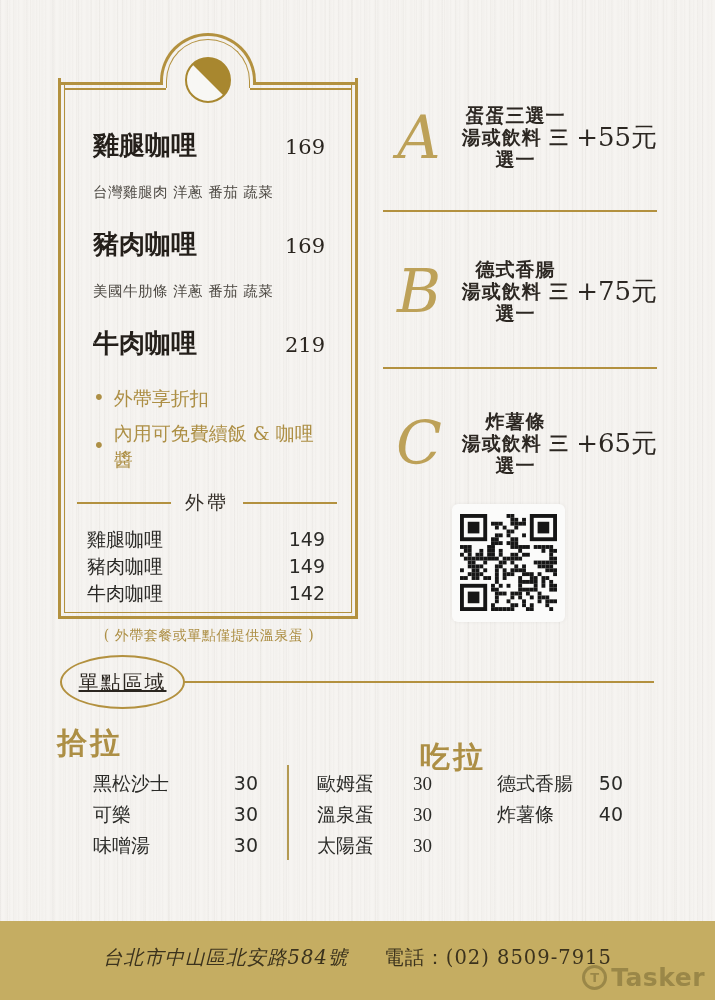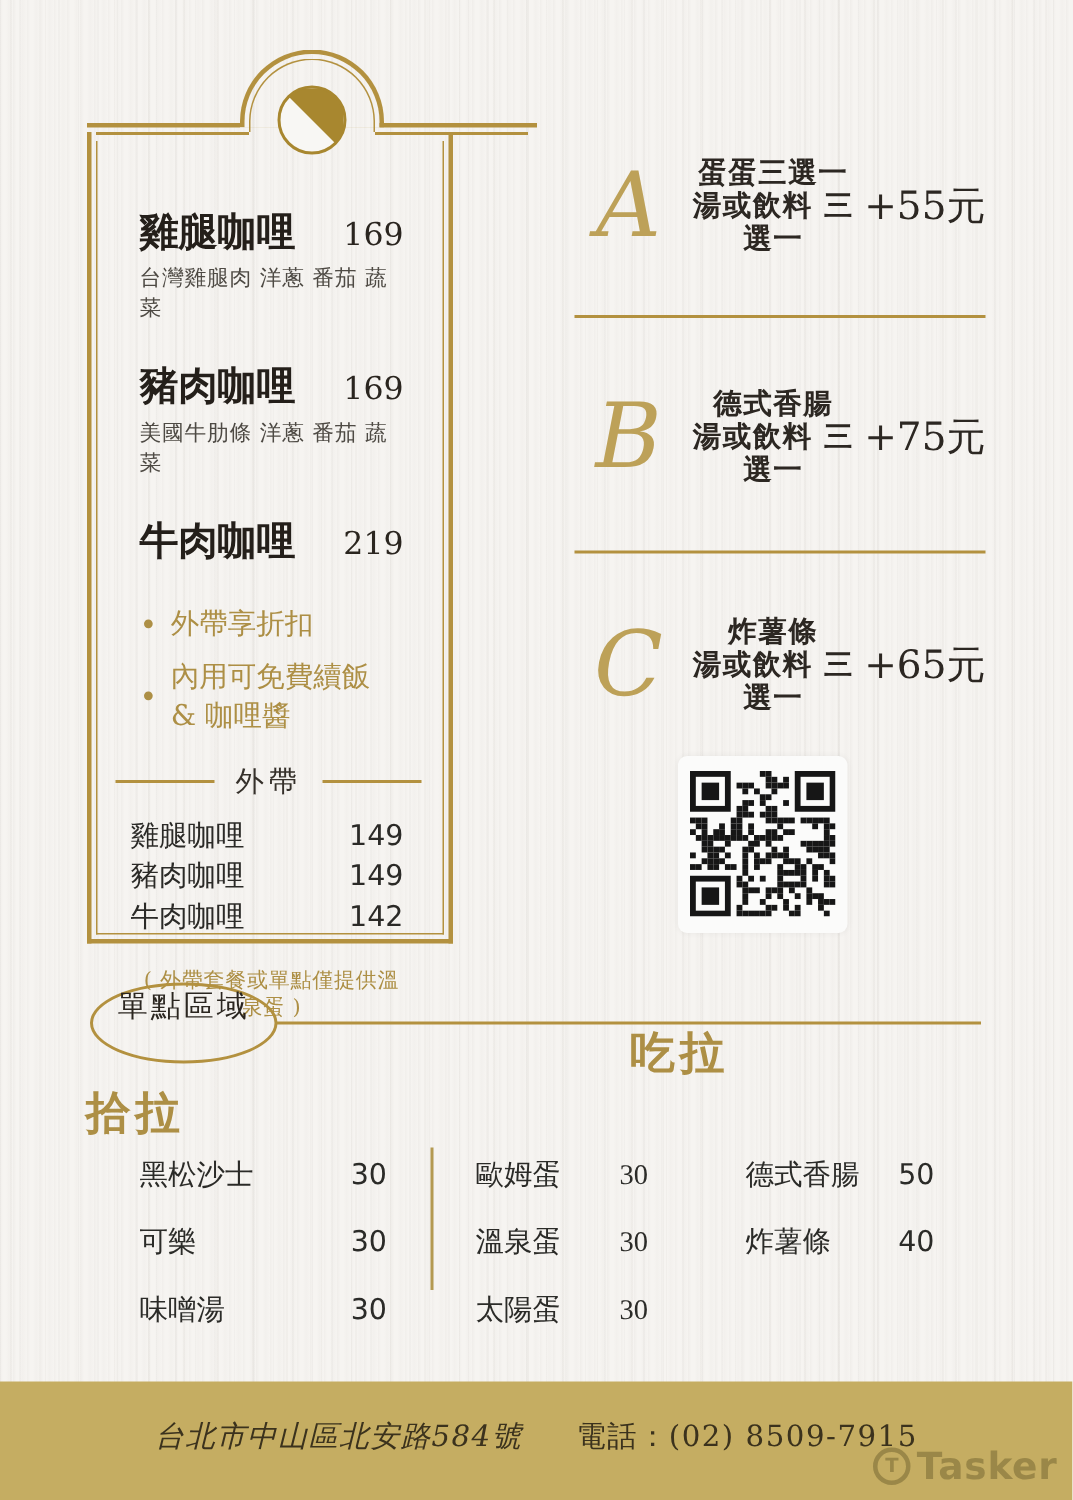--- a/index.html
+++ b/index.html
@@ -10,21 +10,21 @@
     position:relative; width:715px; height:1000px; overflow:hidden;
     background-color:#f6f4f1;
     background-image:
       repeating-linear-gradient(90deg, rgba(120,110,100,0.045) 0px, rgba(120,110,100,0) 2px, rgba(255,255,255,0) 4px, rgba(120,110,100,0.028) 6px, rgba(120,110,100,0) 9px),
       repeating-linear-gradient(90deg, rgba(100,95,85,0.035) 0 1px, transparent 1px 13px),
       repeating-linear-gradient(90deg, transparent 0 7px, rgba(140,130,115,0.05) 7px 8px, transparent 8px 23px);
   }
 
   
   .card {
-    position:absolute; left:58px; top:88px; width:244px; height:541px;
+    position:absolute; left:58px; top:78px; width:300px; height:541px;
     border:3px solid var(--gold,#b3913f); border-top:none;padding-left:24px;
   }
   .seg { position:absolute; background:var(--gold,#b3913f); }
   .seg-out-l { left:58px;  top:82px; width:102px; height:3px; }
   .seg-out-r { left:253px; top:82px; width:105px; height:3px; }
   .seg-in-l  { left:64px;  top:88px; width:102px; height:1.5px; }
   .seg-in-r  { left:250px; top:88px; width:102px; height:1.5px; }
   .card-inner {
     position:absolute; left:3px; right:3px; top:6px; bottom:3px;
     border:1.5px solid var(--gold,#b3913f); border-top:none; pointer-events:none;
@@ -43,21 +43,21 @@
     position:absolute; left:185px; top:57px; width:46px; height:46px;
     border-radius:50%; border:2px solid #a8872f;
     background:linear-gradient(45deg,#f8f7f4 49.6%,#a8872f 50.4%);
   }
 
   .card-content { position:absolute; left:32px; right:30px; top:50px; }
   .dish { margin-bottom:25px; }
   .dish-head { display:flex; justify-content:space-between; align-items:baseline; }
   .dish-name { font-size:26px; font-weight:700; color:#241f1a; line-height:34px; }
   .dish-price { font-size:21px; color:#2a251f; }
-  .dish-desc { margin-top:4px; font-size:14.5px; color:#4e4a44; letter-spacing:0.5px; line-height:20px; }
+  .dish-desc { margin-top:20px; font-size:14.5px; color:#4e4a44; letter-spacing:0.5px; line-height:20px; }
 
   .perks { list-style:none; margin-top:6px; }
   .perk { font-size:19px; color:var(--gold-text,#ad8f45); line-height:26px; margin-bottom:9px; display:flex; align-items:center; }
   .perk::before { content:"•"; margin-right:9px; font-size:20px; }
 
   .takeout-divider { display:flex; align-items:center; margin:18px -12px 12px -16px; }
   .takeout-divider .line { flex:1; height:1.8px; background:var(--gold,#b3913f); }
   .takeout-title { font-size:19px; color:#35302a; letter-spacing:3px; margin:0 14px; }
   .takeout-rows { margin:0 0 0 -6px; font-family:"DejaVu Sans","Liberation Sans",sans-serif; }
   .takeout-row { display:flex; justify-content:space-between; font-size:19px; color:#2b2a27; line-height:23px; margin-bottom:4px; font-weight:500; }
@@ -70,25 +70,25 @@
   .combo-mid { flex:1; text-align:center; font-size:19px; font-weight:700; color:#2c2722; line-height:22px; letter-spacing:1px; }
   .combo-price { font-size:26px; color:#2c2722; white-space:nowrap; }
   .combo-divider { position:absolute; left:383px; width:274px; height:2px; background:var(--gold,#b3913f); }
   .combo-divider.d1 { top:210px; } .combo-divider.d2 { top:367px; }
 
   
   .qr-box { position:absolute; left:452px; top:504px; width:113px; height:118px; background:#fbfbfa; border-radius:6px; box-shadow:0 0 4px rgba(0,0,0,0.06); }
   .qr-box svg { position:absolute; left:8px; top:10px; }
 
   
-  .ellipse { position:absolute; left:60px; top:655px; width:125px; height:54px; border:2px solid var(--gold,#b3913f); border-radius:50%; display:flex; justify-content:center; font-size:20px; color:#2b2620; letter-spacing:2px; }
+  .ellipse { position:absolute; left:60px; top:655px; width:125px; height:54px; border:2px solid var(--gold,#b3913f); border-radius:50%; display:flex; align-items:center; justify-content:center; font-size:20px; color:#2b2620; letter-spacing:2px;text-decoration:underline; }
   .ellipse-line { position:absolute; left:184px; top:681px; width:470px; height:2px; background:var(--gold,#b3913f); }
   .group-title { position:absolute; font-size:30px; font-weight:700; color:var(--gold-text,#ad8f45); letter-spacing:3px; line-height:34px; }
-  .g1 { left:57px; top:726px; } .g2 { left:420px; top:686px; }
-  .scol { position:absolute; display:flex; flex-direction:column; gap:24px; font-family:"DejaVu Sans","Liberation Sans",sans-serif; }
+  .g1 { left:57px; top:726px; } .g2 { left:420px; top:740px; }
+  .scol { position:absolute; display:flex; flex-direction:column; gap:10px; font-family:"DejaVu Sans","Liberation Sans",sans-serif; }
   .scol-1 { left:93px;  top:773px; width:165px; }
   .scol-2 { left:317px; top:773px; width:115px;font-family:Liberation Serif, serif; }
   .scol-3 { left:497px; top:773px; width:126px; }
   .srow { display:flex; justify-content:space-between; font-size:19px; color:#2b2b28; line-height:21px; font-weight:500; }
   .vdiv { position:absolute; left:287px; top:765px; width:2px; height:95px; background:#b49a52; }
 
   
   .footer { position:absolute; left:0; top:921px; width:715px; height:79px; background:var(--footer-band,#c5ad62); }
   .footer-text { text-align:center; margin-top:23px; font-size:19.5px; color:#3b321d; letter-spacing:1px; }
   .footer-text .addr { margin-right:36px;font-style:italic; }

